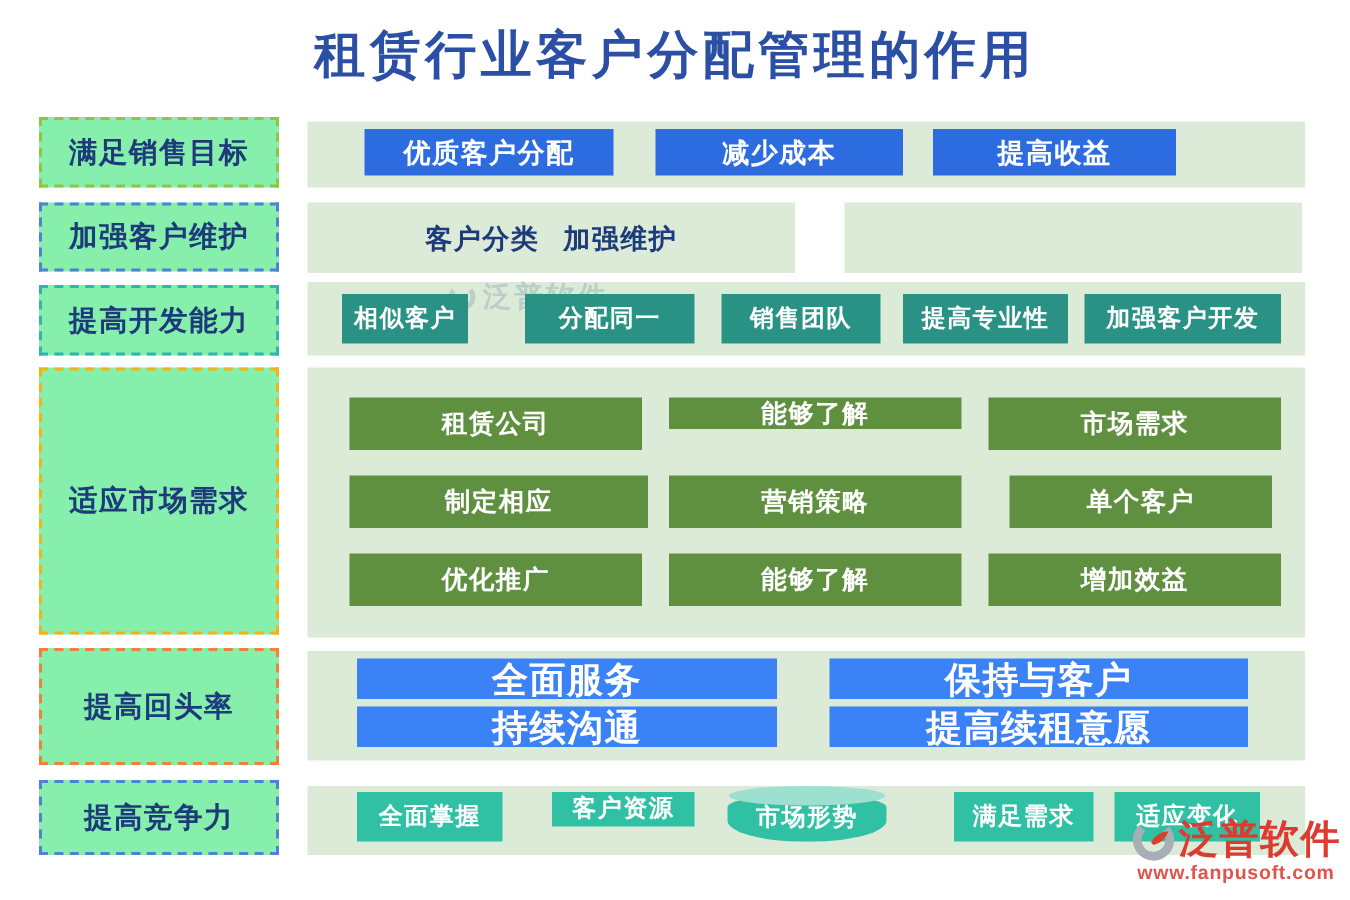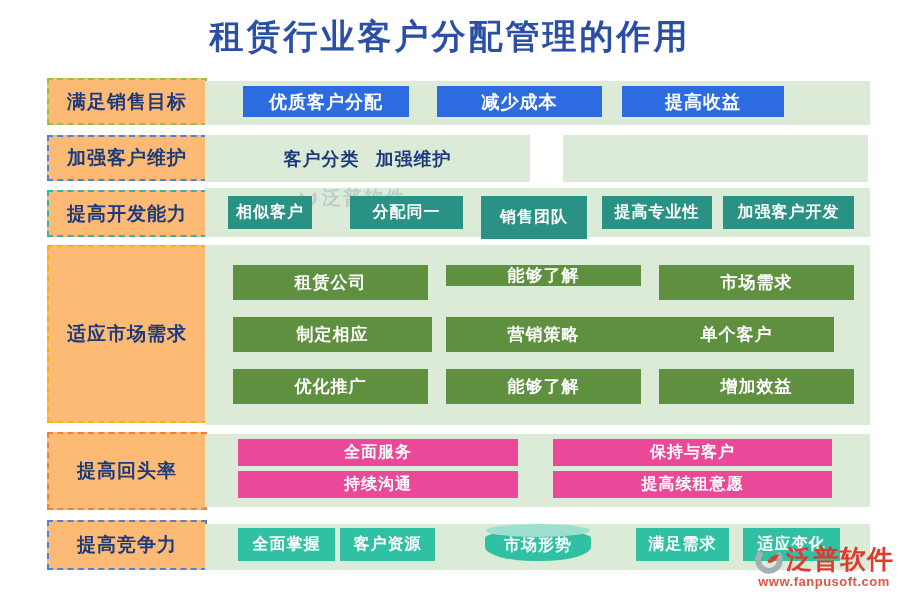--- a/index.html
+++ b/index.html
@@ -7,22 +7,22 @@
     width:900px;height:600px;position:relative;overflow:hidden;
     background:#ffffff;
     font-family:"Liberation Sans","DejaVu Sans",sans-serif;
   }
   .title{
     position:absolute;top:14px;left:0;width:100%;text-align:center;
     font-size:34px;font-weight:bold;color:#2b4fa5;letter-spacing:3px;
   }
   
   .lbox{
-    position:absolute;left:47px;width:160px;box-sizing:border-box;
-    background:#fdba74;border:2px dashed #4f81d6;
+    position:absolute;left:26px;width:160px;box-sizing:border-box;
+    background:#86efac;border:2px dashed #4f81d6;
     display:flex;align-items:center;justify-content:center;
     font-size:19px;font-weight:bold;color:#1d3a7a;letter-spacing:1px;
   }
   .b1{top:78px;height:47px;border-color:#8dc63f;}
   .b2{top:135px;height:46px;border-color:#4f81d6;}
   .b3{top:190px;height:47px;border-color:#30b5ae;}
   .b4{top:245px;height:178px;border-color:#f3b413;}
   .b5{top:432px;height:78px;border-color:#ef8138;}
   .b6{top:520px;height:50px;border-color:#4f81d6;}
   
@@ -41,21 +41,21 @@
   .block.left{left:205px;width:325px;}
   .block.right{left:563px;width:305px;}
   
   .btn{
     position:absolute;display:flex;align-items:center;justify-content:center;
     color:#ffffff;font-weight:bold;letter-spacing:1px;z-index:2;
   }
   .blue{background:#2c6ce0;font-size:18px;}
   .teal{background:#2a9185;font-size:16px;}
   .green{background:#5f9040;font-size:17px;}
-  .peri{background:#ec4899;font-size:16px;}
+  .peri{background:#3b82f6;font-size:24px;}
   .mint{background:#30c0a4;font-size:16px;}
   
   .cyl{
     position:absolute;left:485px;top:530px;width:106px;height:31px;z-index:2;
     background:#30c0a4;border-radius:50px 50px 50px 50px / 8px 8px 14px 14px;
   }
   .cyl::before{
     content:"";position:absolute;left:1px;right:1px;top:-6px;height:13px;
     border-radius:50%;background:#9de0cf;
   }
@@ -105,44 +105,44 @@
 
 <div class="band r3"></div>
 <div class="wm-center">
   <svg width="20" height="20" viewBox="0 0 36 36">
     <circle cx="18" cy="18" r="13" fill="none" stroke="#9fb3ba" stroke-width="6" stroke-dasharray="58 24" transform="rotate(-40 18 18)"></circle>
   </svg>
   <span>泛普软件</span>
 </div>
 <div class="btn teal" style="left:228px;top:196px;width:84px;height:33px">相似客户</div>
 <div class="btn teal" style="left:350px;top:196px;width:113px;height:33px">分配同一</div>
-<div class="btn teal" style="left:481px;top:196px;width:106px;height:43px">销售团队</div>
+<div class="btn teal" style="left:481px;top:196px;width:106px;height:33px">销售团队</div>
 <div class="btn teal" style="left:602px;top:196px;width:110px;height:33px">提高专业性</div>
 <div class="btn teal" style="left:723px;top:196px;width:131px;height:33px">加强客户开发</div>
 
 <div class="band r4"></div>
 <div class="btn green" style="left:233px;top:265px;width:195px;height:35px">租赁公司</div>
 <div class="btn green" style="left:446px;top:265px;width:195px;height:21px">能够了解</div>
 <div class="btn green" style="left:659px;top:265px;width:195px;height:35px">市场需求</div>
 <div class="btn green" style="left:233px;top:317px;width:199px;height:35px">制定相应</div>
 <div class="btn green" style="left:446px;top:317px;width:195px;height:35px">营销策略</div>
-<div class="btn green" style="left:639px;top:317px;width:195px;height:35px">单个客户</div>
+<div class="btn green" style="left:673px;top:317px;width:175px;height:35px">单个客户</div>
 <div class="btn green" style="left:233px;top:369px;width:195px;height:35px">优化推广</div>
 <div class="btn green" style="left:446px;top:369px;width:195px;height:35px">能够了解</div>
 <div class="btn green" style="left:659px;top:369px;width:195px;height:35px">增加效益</div>
 
 <div class="band r5"></div>
 <div class="btn peri" style="left:238px;top:439px;width:280px;height:27px">全面服务</div>
 <div class="btn peri" style="left:553px;top:439px;width:279px;height:27px">保持与客户</div>
 <div class="btn peri" style="left:238px;top:471px;width:280px;height:27px">持续沟通</div>
 <div class="btn peri" style="left:553px;top:471px;width:279px;height:27px">提高续租意愿</div>
 
 <div class="band r6"></div>
 <div class="btn mint" style="left:238px;top:528px;width:97px;height:33px">全面掌握</div>
-<div class="btn mint" style="left:340px;top:528px;width:95px;height:33px">客户资源</div>
+<div class="btn mint" style="left:368px;top:528px;width:95px;height:23px">客户资源</div>
 <div class="cyl">
   <span class="cyl-text">市场形势</span>
 </div>
 <div class="btn mint" style="left:636px;top:528px;width:93px;height:33px">满足需求</div>
 <div class="btn mint" style="left:743px;top:528px;width:97px;height:33px">适应变化</div>
 
 <div class="fanpu">
   <span class="fanpu-row">
     <svg class="fanpu-logo" width="30" height="30" viewBox="0 0 36 36">
       <circle cx="18" cy="18" r="13" fill="none" stroke="#a8aeb6" stroke-width="7" stroke-dasharray="60 22" transform="rotate(-40 18 18)"></circle>

